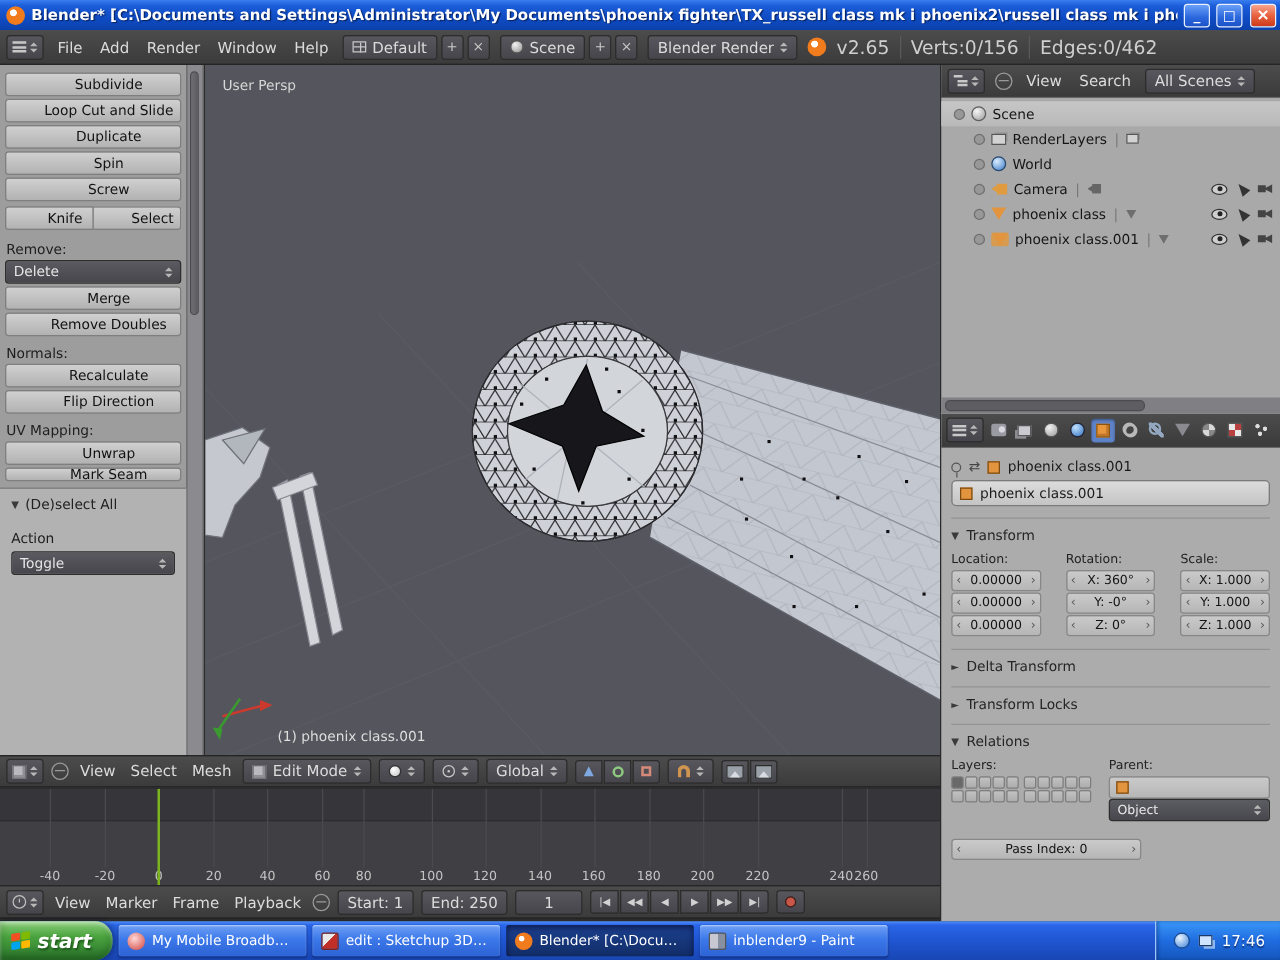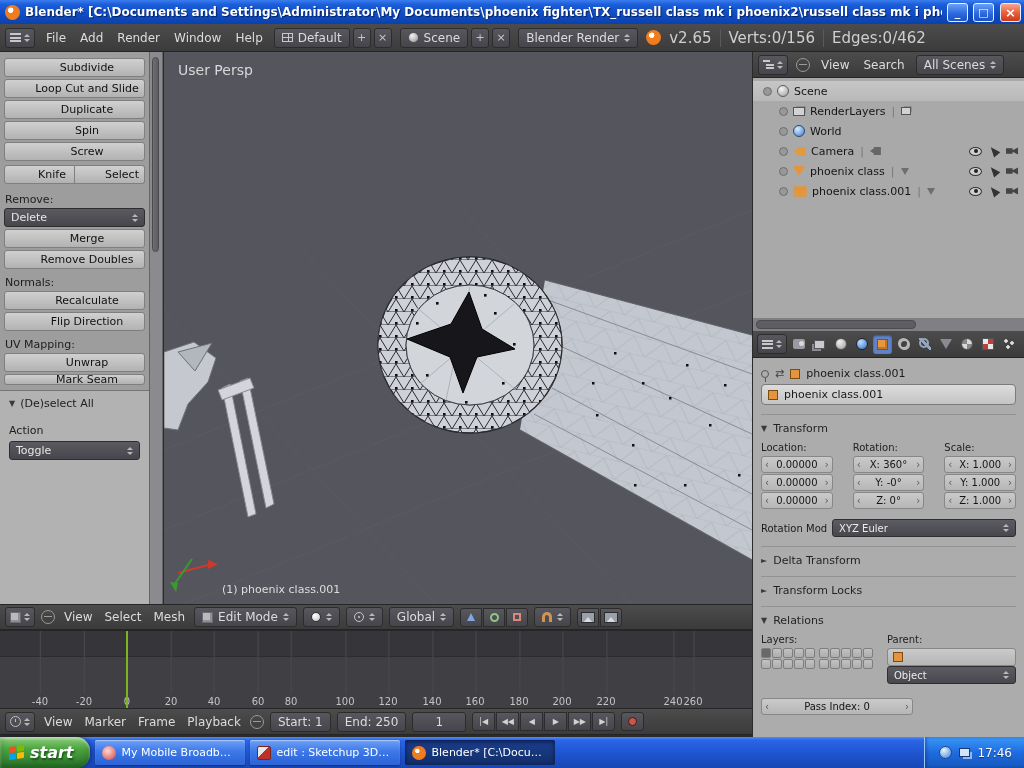--- a/index.html
+++ b/index.html
@@ -85,21 +85,21 @@
   .redo .shelf-label{margin:14px 0 4px;}
   .tri{font-size:8px;color:#3a3a3a;flex:none;}
 
   .vscroll{position:absolute;left:150px;top:52px;width:13px;height:552px;background:#8b8b8f;border-right:1px solid #646464;}
   .vscroll .thumb{position:absolute;left:2px;right:3px;top:5px;height:195px;
     background:linear-gradient(90deg,#6e6e73,#5c5c61);border:1px solid #4a4a4e;border-radius:5px;}
 
   
   .viewport{position:absolute;left:164px;top:52px;width:588px;height:552px;background:#55555d;overflow:hidden;}
   .vpsvg{position:absolute;left:0;top:0;}
-  .vp-label{position:absolute;left:14px;top:10px;color:#d8d8d8;font-size:14px;}
+  .vp-label{position:absolute;left:14px;top:10px;color:#d8d8d8;font-size:11px;}
   .vp-objinfo{position:absolute;left:58px;bottom:8px;color:#dedede;font-size:11px;}
 
   
   .v3d{position:absolute;left:0;top:604px;width:752px;height:26px;border-top:1px solid #262626;gap:6px;}
   .mgroup{display:flex;gap:1px;flex:none;}
   .mbtn{width:22px;height:19px;background:linear-gradient(#57575d,#45454b);border:1px solid #2c2c2c;
     display:flex;align-items:center;justify-content:center;}
   .mbtn:first-child{border-radius:3px 0 0 3px;}
   .mbtn:last-child{border-radius:0 3px 3px 0;}
   .m-tr{width:0;height:0;border-left:4px solid transparent;border-right:4px solid transparent;border-bottom:8px solid #7fa8e0;}
@@ -733,30 +733,20 @@
                 <span>X: 1.000</span>
               </div>
             <div class="numf">
                 <span>Y: 1.000</span>
               </div>
             <div class="numf">
                 <span>Z: 1.000</span>
               </div>
           </div>
         </div>
-        <div class="rmrow">
-          <span class="lab">Rotation Mod</span>
-          <span class="dddark">
-            <span>XYZ Euler</span>
-            <span class="updown">
-                <i class="u"></i>
-                <i class="d"></i>
-              </span>
-          </span>
-        </div>
       </div>
       <div class="panelwrap">
         <div class="panel-h">
           <span class="tri">►</span>
           <span>Delta Transform</span>
         </div>
       </div>
       <div class="panelwrap">
         <div class="panel-h">
           <span class="tri">►</span>
@@ -834,20 +824,24 @@
       <span class="tlabel">My Mobile Broadband...</span>
     </div>
     <div class="task">
       <span class="tico tico-su"></span>
       <span class="tlabel">edit : Sketchup 3D m...</span>
     </div>
     <div class="task active">
       <span class="tico tico-bl"></span>
       <span class="tlabel">Blender* [C:\Docume...</span>
     </div>
+    <div class="task">
+      <span class="tico tico-pt"></span>
+      <span class="tlabel">inblender9 - Paint</span>
+    </div>
     <div class="tray">
       <span class="trico-info"></span>
       <span class="trico-net"></span>
       <span class="clock">17:46</span>
     </div>
   </div>
 
 </div>
 
 </body></html>

